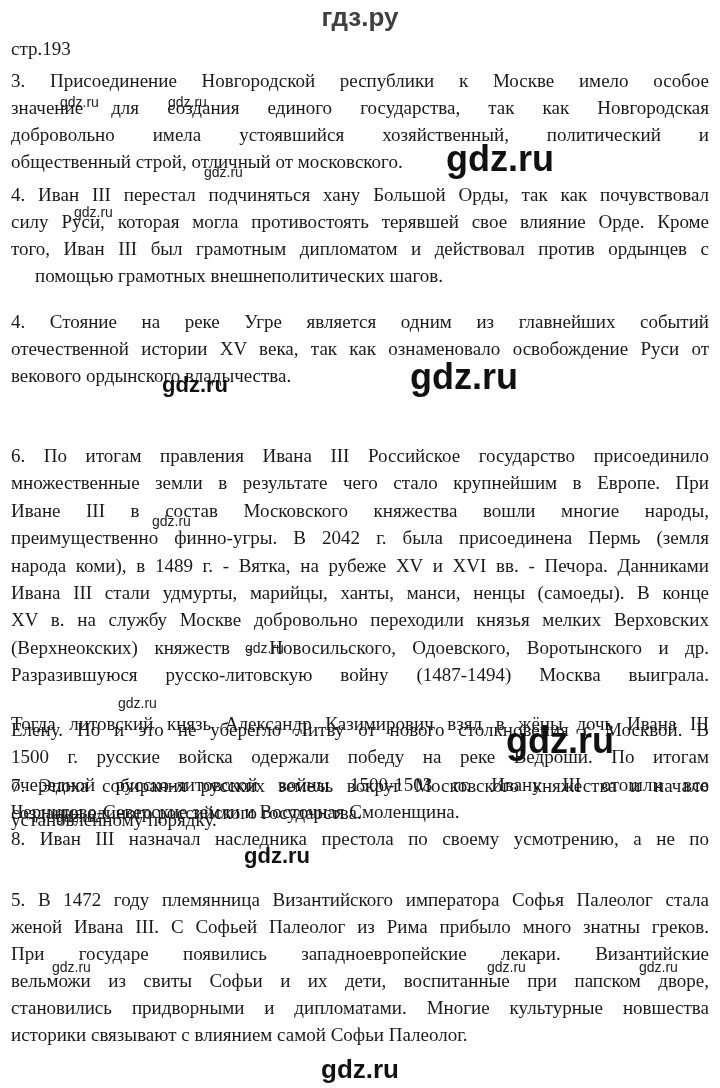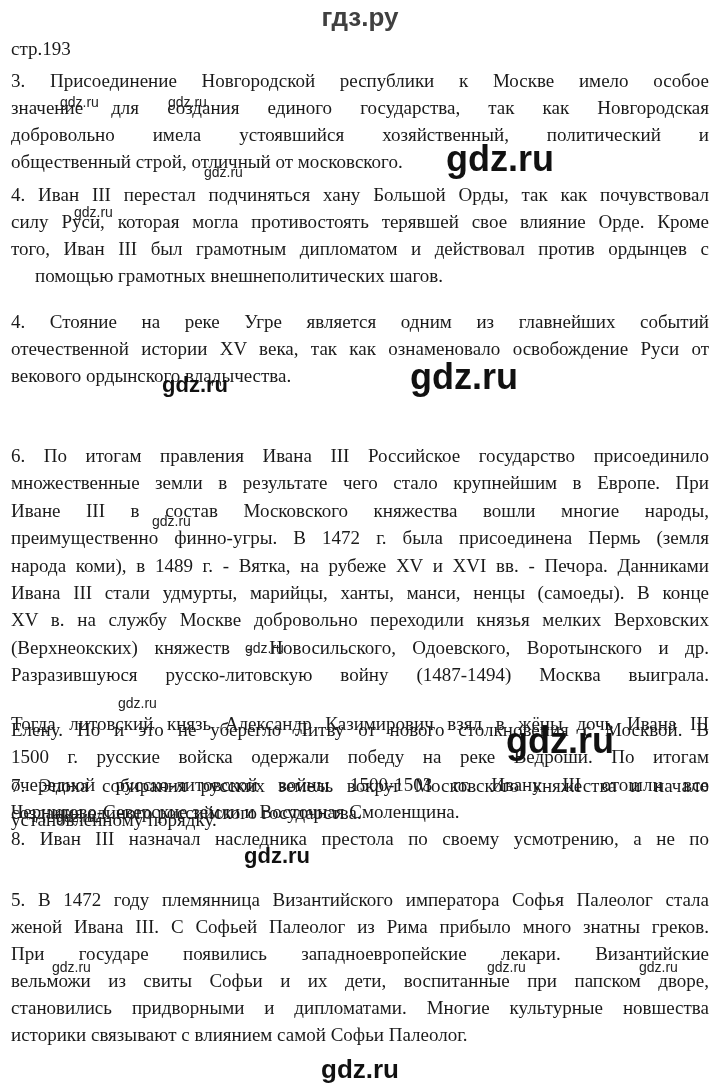--- a/index.html
+++ b/index.html
@@ -45,21 +45,21 @@
 <div>
   <div class="line j" style="top: 309px;">4. Стояние на реке Угре является одним из главнейших событий</div>
   <div class="line j" style="top: 336px;">отечественной истории XV века, так как ознаменовало освобождение Руси от</div>
   <div class="line" style="top: 363px;">векового ордынского владычества.</div>
 </div>
 
 <div>
   <div class="line j" style="top: 443px;">6. По итогам правления Ивана III Российское государство присоединило</div>
   <div class="line j" style="top: 470.4px;">множественные земли в результате чего стало крупнейшим в Европе. При</div>
   <div class="line j" style="top: 497.8px;">Иване III в состав Московского княжества вошли многие народы,</div>
-  <div class="line j" style="top: 525.2px;">преимущественно финно-угры. В 1472 г. была присоединена Пермь (земля</div>
+  <div class="line j" style="top: 525.2px;">преимущественно финно-угры. В 2042 г. была присоединена Пермь (земля</div>
   <div class="line j" style="top: 552.6px;">народа коми), в 1489 г. - Вятка, на рубеже XV и XVI вв. - Печора. Данниками</div>
   <div class="line j" style="top: 580px;">Ивана III стали удмурты, марийцы, ханты, манси, ненцы (самоеды). В конце</div>
   <div class="line j" style="top: 607.4px;">XV в. на службу Москве добровольно переходили князья мелких Верховских</div>
   <div class="line j" style="top: 634.8px;">(Верхнеокских) княжеств - Новосильского, Одоевского, Воротынского и др.</div>
   <div class="line j" style="top: 662.2px;">Разразившуюся русско-литовскую войну (1487-1494) Москва выиграла.</div>
   <div class="line j" style="top: 711px;">Тогда литовский князь Александр Казимирович взял в жёны дочь Ивана III</div>
   <div class="line j" style="top: 717px;">Елену. Но и это не уберегло Литву от нового столкновения с Москвой. В</div>
   <div class="line j" style="top: 744.4px;">1500 г. русские войска одержали победу на реке Ведроши. По итогам</div>
   <div class="line j" style="top: 771.8px;">очередной русско-литовской войны 1500-1503 гг. Ивану III отошли все</div>
   <div class="line" style="top: 799.2px;">Чернигово-Северские земли и Восточная Смоленщина.</div>

